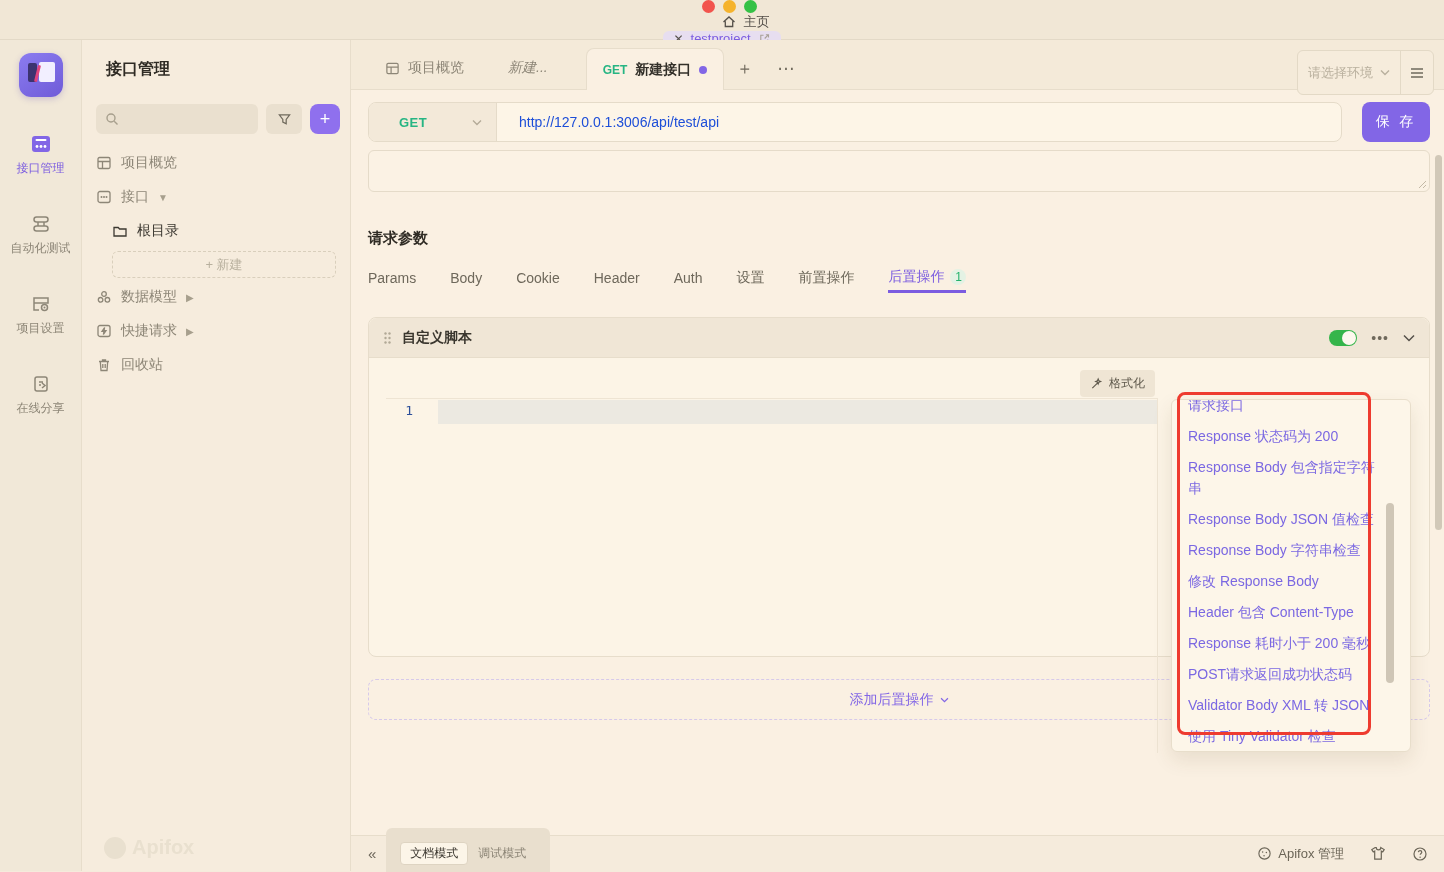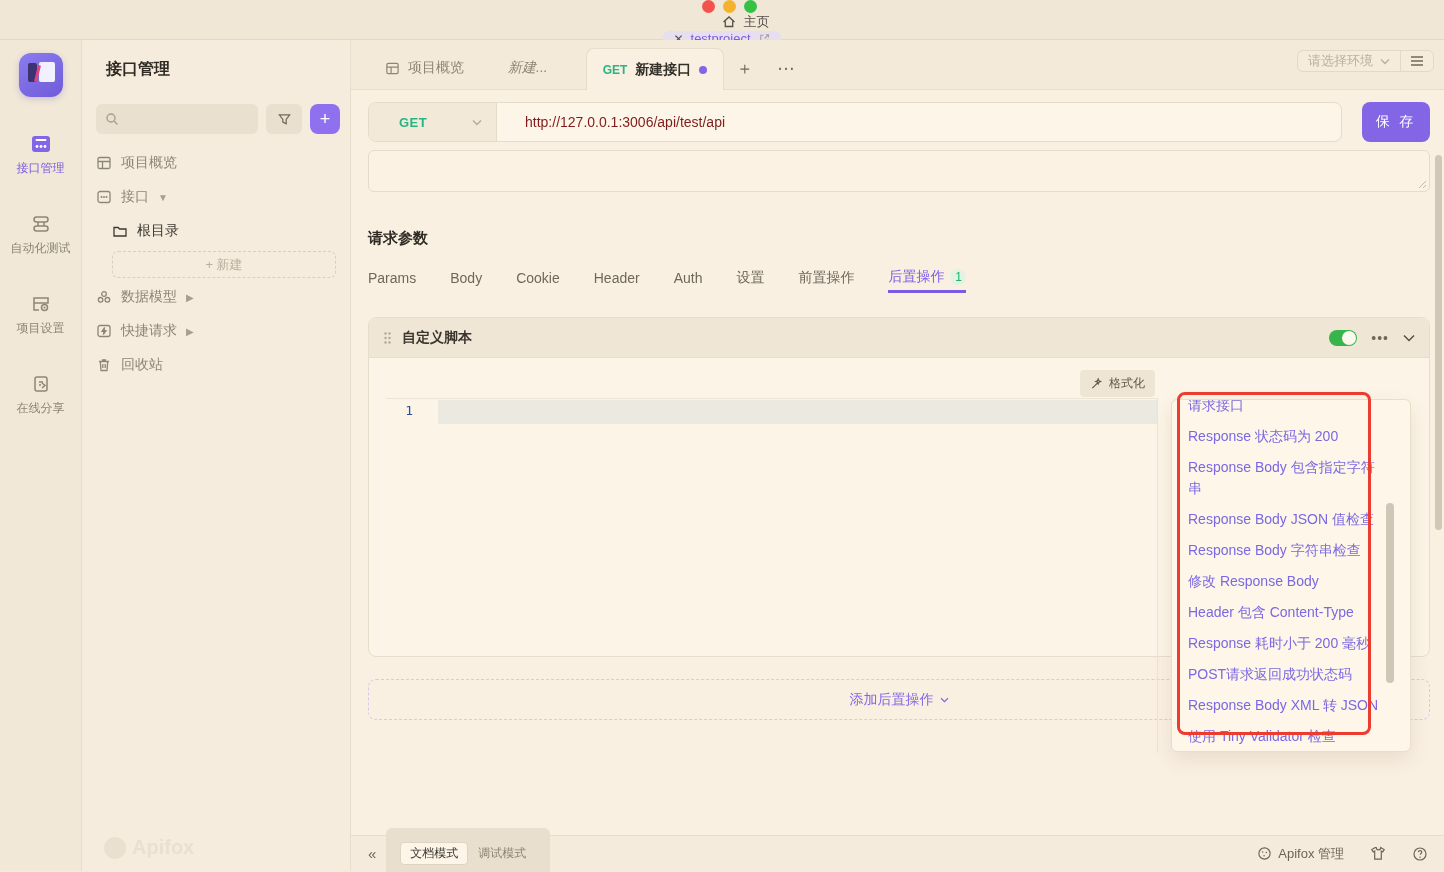--- a/index.html
+++ b/index.html
@@ -53,31 +53,31 @@
 
   
   .main { flex:1; display:flex; flex-direction:column; background:#faf0e2; min-width:0; }
   .tabbar { height:50px; background:#f4ead9; border-bottom:1px solid #e7ddcb; display:flex; align-items:flex-end; position:relative; flex-shrink:0; }
   .mtab { height:42px; display:flex; align-items:center; gap:8px; padding:0 16px; color:#8d8677; font-size:14px; }
   .mtab.ghost { font-style:italic; margin-left:12px; }
   .mtab.active { background:#faf0e2; border:1px solid #e7ddcb; border-bottom:none; border-radius:8px 8px 0 0; margin-bottom:-1px; margin-left:22px; color:#33302a; font-weight:bold; }
   .mtab .mth { color:#26b583; font-size:12px; font-weight:bold; }
   .mtab .dot { width:8px; height:8px; border-radius:50%; background:#8266e6; }
   .tab-plus,.tab-more { color:#6f695c; font-size:17px; padding:0 12px; height:42px; display:flex; align-items:center; }
-  .env-box { position:absolute; right:10px; top:10px; height:22px; border:1px solid #e3d9c6; border-radius:6px; display:flex; align-items:center; background:#f6ecdc; }
+  .env-box { position:absolute; right:10px; top:10px; height:45px; border:1px solid #e3d9c6; border-radius:6px; display:flex; align-items:center; background:#f6ecdc; }
   .env-sel { display:flex; align-items:center; gap:7px; padding:0 10px; color:#b9b09e; font-size:13px; height:100%; border-right:1px solid #e3d9c6; }
   .env-menu { padding:0 9px; color:#6f695c; }
 
   .content { position:relative; padding:12px 14px 0 17px; height:745px; flex-shrink:0; }
 
   .req-row { display:flex; align-items:stretch; height:40px; }
   .url-bar { flex:1; border:1px solid #e5dbc9; border-radius:8px; background:#fdf5e7; display:flex; align-items:center; overflow:hidden; }
   .method-seg { width:128px; background:#f3e9d9; border-right:1px solid #e5dbc9; height:100%; display:flex; align-items:center; justify-content:space-between; padding:0 14px 0 30px; }
   .method-seg .m { color:#26b583; font-weight:bold; font-size:13px; letter-spacing:.5px; }
-  .url-input { flex:1; border:none; outline:none; background:transparent; font-size:14px; color:#7f1d1d; padding:0 28px; font-family:inherit; }
+  .url-input { flex:1; border:none; outline:none; background:transparent; font-size:14px; color:#1d4ed8; padding:0 22px; font-family:inherit; }
   .save-btn { width:68px; margin-left:20px; background:#8266e6; color:#ffffff; border:none; border-radius:8px; font-size:14px; letter-spacing:3px;font-family:Liberation Serif, serif; }
 
   .desc-box { position:relative; margin-top:8px; height:42px; border:1px solid #e5dbc9; border-radius:6px; background:#fbf2e4; }
   .desc-box svg { position:absolute; right:2px; bottom:2px; }
 
   .params-title { margin-top:37px; font-size:15px; font-weight:bold; color:#2f2b24; }
 
   .ptabs { display:flex; align-items:center; margin-top:15px; height:30px; gap:34px; font-size:14px; color:#6e685b; }
   .ptab { height:30px; display:flex; align-items:center; gap:6px; }
   .ptab.active { color:#7b5ce0; border-bottom:3px solid #7b5ce0; }
@@ -455,21 +455,21 @@
                 <li>请求接口</li>
 
               <li>Response 状态码为 200</li>
                   <li>Response Body 包含指定字符串</li>
                   <li>Response Body JSON 值检查</li>
                   <li>Response Body 字符串检查</li>
                   <li>修改 Response Body</li>
                   <li>Header 包含 Content-Type</li>
                   <li>Response 耗时小于 200 毫秒</li>
                   <li>POST请求返回成功状态码</li>
-                  <li>Response Body XML 转 JSON</li>
+                  <li>Validator Body XML 转 JSON</li>
                   <li>使用 Tiny Validator 检查</li>
                 </ul>
               <div class="sn-thumb"></div>
             </div>
           </div>
 
           <div class="redbox"></div>
         </div>
 
         <div class="add-post">

